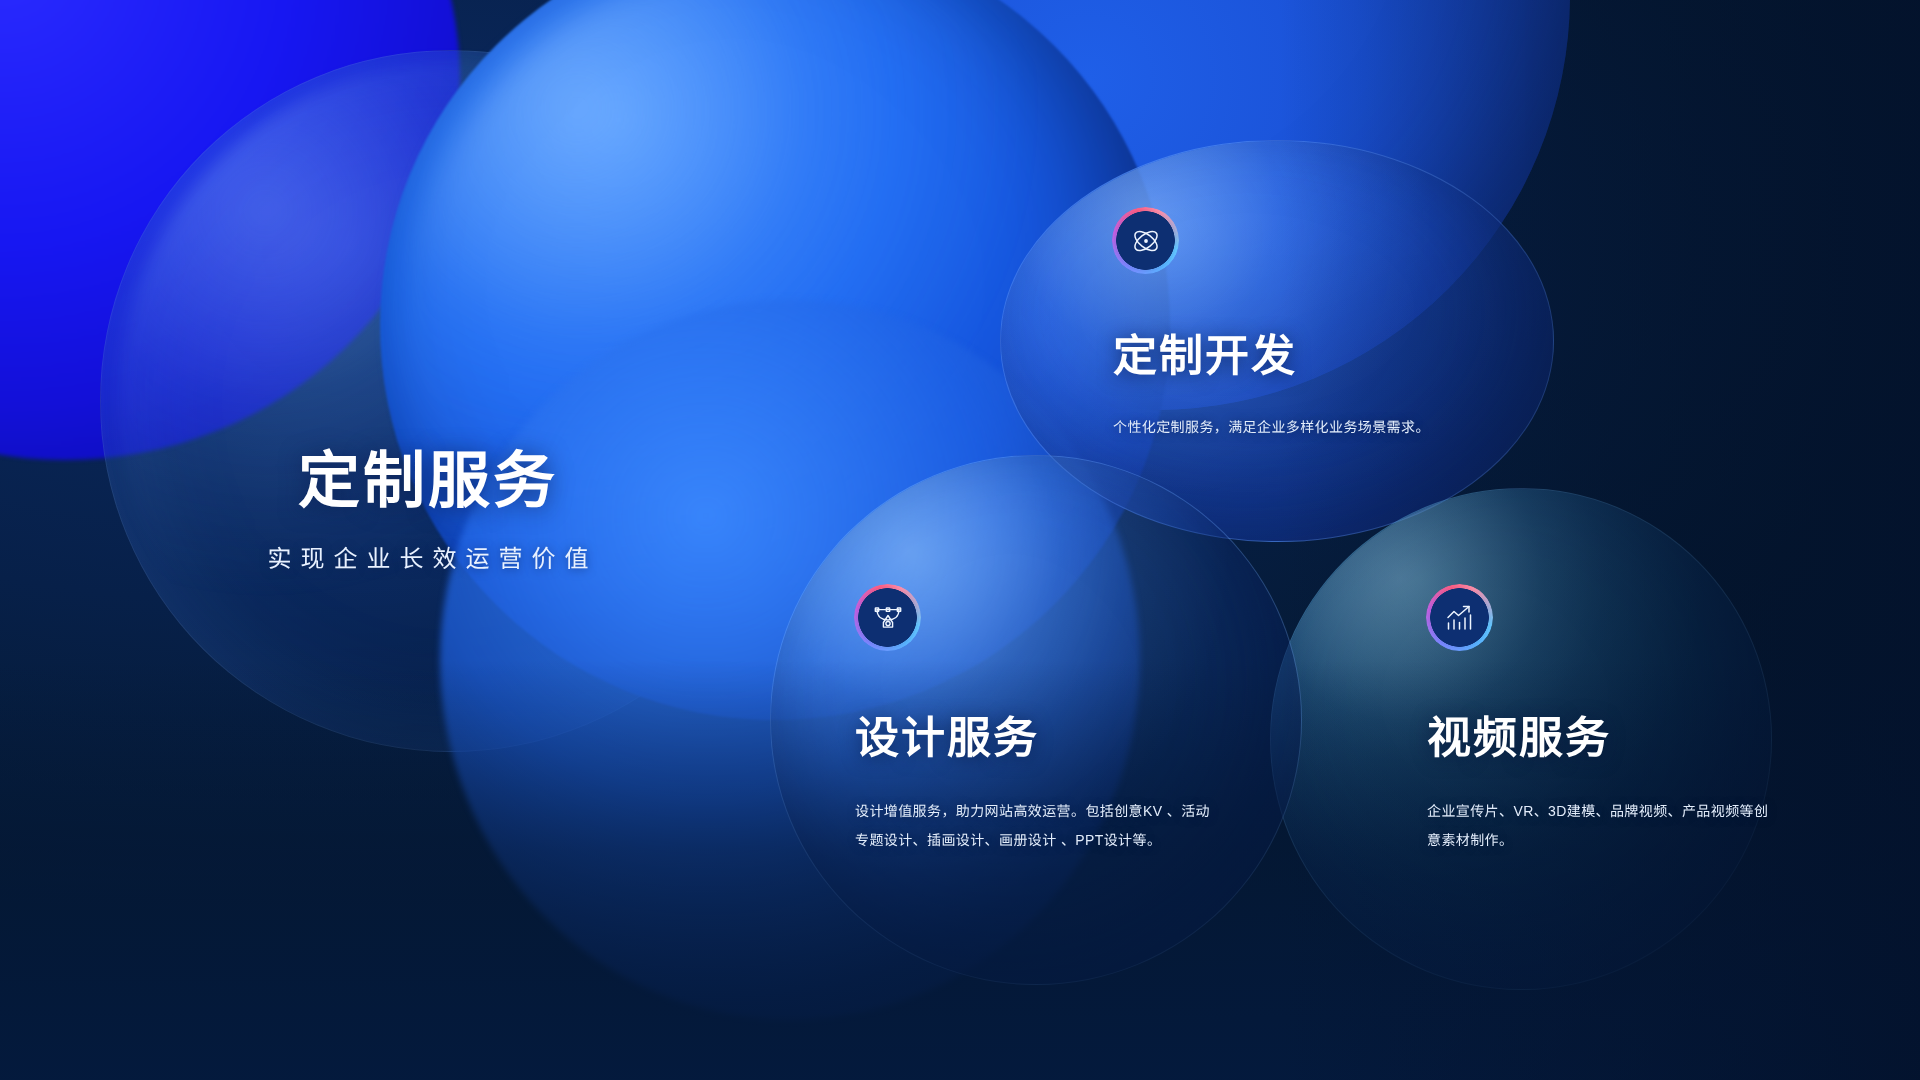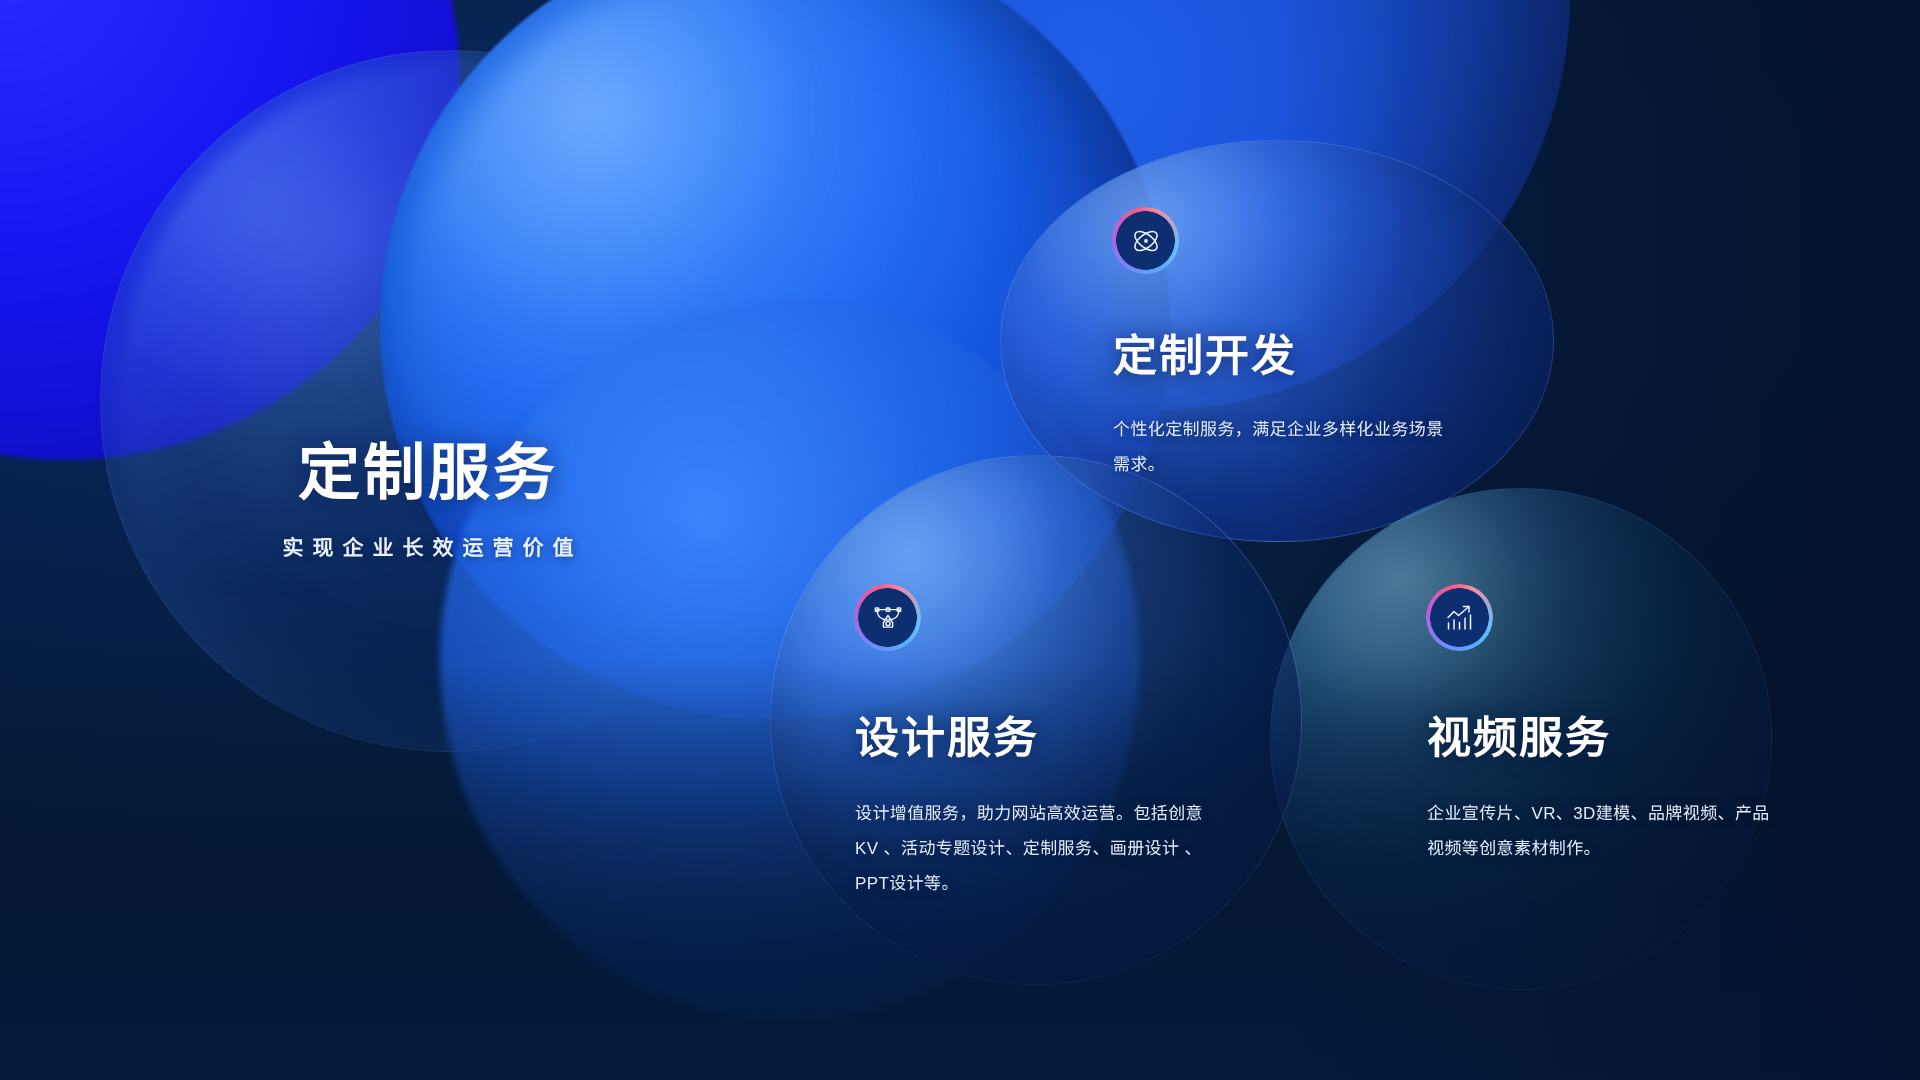--- a/index.html
+++ b/index.html
@@ -82,26 +82,26 @@
   .vignette-right{
     position:absolute;right:0;top:0;width:640px;height:1080px;
     background:linear-gradient(270deg, rgba(3,18,44,.85) 0%, rgba(3,18,44,0) 100%);
     pointer-events:none;
   }
 
   
   .hero{position:absolute;left:218px;top:440px;width:420px;text-align:center;}
   .hero-title{
     font-size:62px;font-weight:700;color:#ffffff;letter-spacing:3px;
-    line-height:1.05;margin:0;
+    line-height:1.05;margin:8px;
     text-shadow:0 2px 22px rgba(10,30,80,.75);
   }
   .hero-sub{
-    margin:26px 0 0 0;font-size:21px;color:#e8f1ff;
-    letter-spacing:9px;font-weight:700;text-indent:9px;
+    margin:26px 0 0 0;font-size:24px;color:#e8f1ff;
+    letter-spacing:9px;font-weight:400;text-indent:9px;
     text-shadow:0 1px 10px rgba(10,30,80,.6);
   }
 
   
   .bubble{
     position:absolute;border-radius:50%;
     border:1px solid rgba(150,200,255,.22);
     overflow:hidden;
   }
   .bubble .sheen{
@@ -151,21 +151,21 @@
     -webkit-mask:radial-gradient(circle, transparent 0 29px, #000 29.6px);
             mask:radial-gradient(circle, transparent 0 29px, #000 29.6px);
     opacity:.95;
   }
   .card-icon svg{position:absolute;left:50%;top:50%;transform:translate(-50%,-50%);}
   .card-title{
     font-size:44px;font-weight:700;letter-spacing:2px;margin:0;
     text-shadow:0 2px 18px rgba(6,22,60,.7);
   }
   .card-desc{
-    font-size:17px;line-height:2.05;color:#e3edfb;margin:0;
+    font-size:14px;line-height:2.05;color:#e3edfb;margin:0;
     font-weight:400;letter-spacing:.4px;
     text-shadow:0 1px 8px rgba(6,22,60,.55);
   }
 
   .card-1{left:1113px;top:208px;width:350px;}
   .card-1 .card-title{margin-top:47px;}
   .card-1 .card-desc{margin-top:29px;width:345px;}
 
   .card-2{left:855px;top:585px;width:330px;}
   .card-2 .card-title{margin-top:52px;}
@@ -227,21 +227,21 @@
         <path d="M6 8.6 C6 16 11 19 17 19 C23 19 28 16 28 8.6"></path>
         <line x1="6" y1="8.6" x2="28" y2="8.6"></line>
         <rect x="4.3" y="7" width="3.4" height="3.4" rx=".5"></rect>
         <rect x="26.3" y="7" width="3.4" height="3.4" rx=".5"></rect>
         <rect x="15.3" y="7" width="3.4" height="3.4" rx=".5"></rect>
         <path d="M17 14.5 L21.6 21.5 L21.6 26.1 L12.4 26.1 L12.4 21.5 Z"></path>
         <circle cx="17" cy="22.6" r="2.1"></circle>
       </svg>
     </div>
     <h2 class="card-title">设计服务</h2>
-    <p class="card-desc">设计增值服务，助力网站高效运营。包括创意KV 、活动专题设计、定制服务、画册设计 、PPT设计等。</p>
+    <p class="card-desc">设计增值服务，助力网站高效运营。包括创意KV 、活动专题设计、插画设计、画册设计 、PPT设计等。</p>
   </div>
 
   <div class="card card-3">
     <div class="card-icon">
       <div class="ring-fill"></div>
       <svg width="34" height="34" viewBox="0 0 34 34" fill="none" stroke="#eef5ff" stroke-width="1.5" stroke-linecap="round" stroke-linejoin="round">
         <polyline points="5,16.5 11,10.5 15.5,14.5 26,5.5"></polyline>
         <polyline points="20.5,5.5 26,5.5 26,11"></polyline>
         <line x1="5.5" y1="22" x2="5.5" y2="28"></line>
         <line x1="11" y1="19" x2="11" y2="28"></line>

